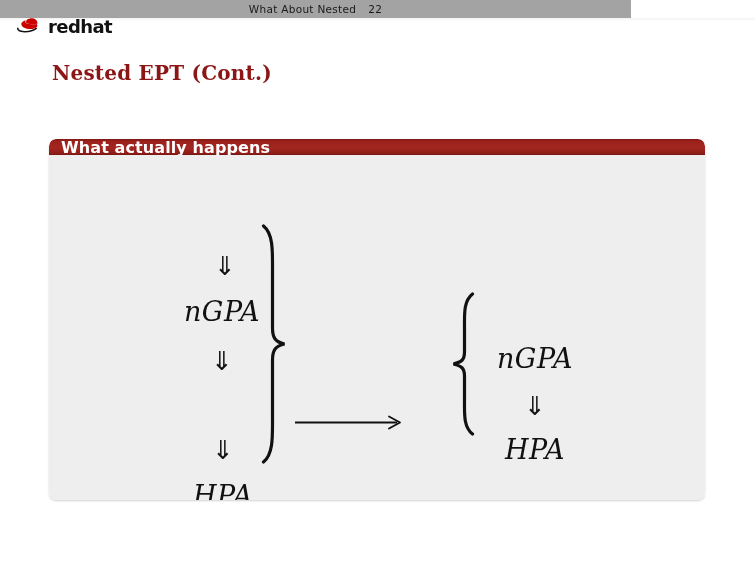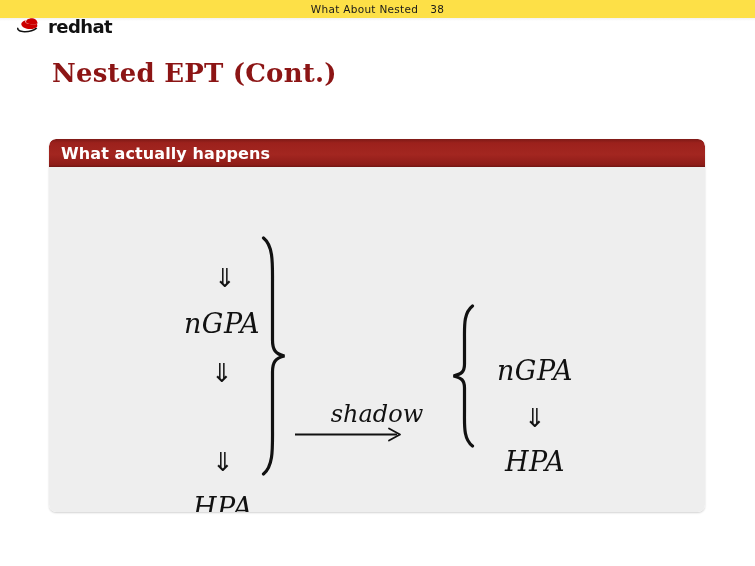--- a/index.html
+++ b/index.html
@@ -12,23 +12,23 @@
     height: 566px;
     overflow: hidden;
     font-family: "Liberation Sans", sans-serif;
     position: relative;
   }
 
   
   .topband {
     position: absolute;
     left: 0; top: 0;
-    width: 755px;
+    width: 631px;
     height: 18px;
-    background: #fde047;
+    background: #a3a3a3;
     display: flex;
     align-items: center;
     justify-content: center;
   }
   .topband-inner {
     display: flex;
     align-items: baseline;
     gap: 12px;
     font-family: "DejaVu Sans", sans-serif;
     font-size: 10.5px;
@@ -73,39 +73,39 @@
   .logo-word .red { font-weight: bold; }
   .logo-word .hat { font-weight: bold; }
 
   
   .slide-title {
     position: absolute;
     left: 52px;
     top: 56px;
     font-family: "DejaVu Serif", "Liberation Serif", serif;
     font-weight: bold;
-    font-size: 26px;
+    font-size: 20px;
     line-height: 34px;
     color: #8c1515;
     letter-spacing: 0.2px;
     white-space: nowrap;
   }
 
   
   .block {
     position: absolute;
     left: 49px;
     top: 139px;
     width: 656px;
     border-radius: 7px;
     overflow: hidden;
     box-shadow: 0 1px 2px rgba(0,0,0,0.18);
   }
   .block-title {
-    height: 28px;
+    height: 16px;
     background: linear-gradient(to bottom, #7e1a17 0%, #9c211c 14%, #a32620 55%, #8e1c18 92%, #6f1512 100%);
     border-radius: 7px 7px 0 0;
     display: flex;
     align-items: center;
     padding-left: 12px;
     box-sizing: border-box;
   }
   .block-title-text {
     font-family: "DejaVu Sans", sans-serif;
     font-weight: bold;
@@ -167,21 +167,21 @@
     position: absolute;
     transform: translate(-50%, -50%);
   }
 </style>
 </head>
 <body>
 
 <div class="topband">
   <div class="topband-inner">
     <span class="topband-title">What About Nested</span>
-    <span class="topband-pagenum">38</span>
+    <span class="topband-pagenum">22</span>
   </div>
 </div>
 <div class="topband-shadow"></div>
 
 <div class="logo">
   <span class="logo-mark">
     <svg width="30" height="22" viewBox="0 0 30 22" xmlns="http://www.w3.org/2000/svg">
       <path d="M8.5 17.5 C3.5 17.5 1 15.5 1 13.6 C1 13.2 1.1 12.8 1.3 12.5 L2.6 12.9 C2.5 13.2 2.5 13.4 2.5 13.6 C2.5 14.9 5.3 16.1 9.4 16.1 C13.5 16.1 17.6 14.6 19.9 12.6 L21.3 13.5 C18.6 16.1 13.6 17.5 8.5 17.5 Z" fill="#111111"></path>
       <path d="M17.8 9.3 C18.6 9.3 19.8 9.2 21 8.9 C21.2 9.5 21.3 10.1 21.3 10.6 C21.3 11.1 21.2 11.6 21 12.1 C20.2 12.8 18.6 13.5 16.4 13.9 C13.5 14.4 10.4 14 8.2 12.8 C6.3 11.8 5.3 10.4 5.3 9.3 C5.3 8.4 5.9 7.4 6.9 6.6 C7.8 5.9 8.9 5.4 9.8 5.2 C9.5 5.6 9.3 6.1 9.3 6.5 C9.3 7.9 11.1 9.3 17.8 9.3 Z" fill="#cc0000"></path>
       <path d="M16.2 3.3 C18.4 3.3 20.5 4.6 21.3 6.9 C21.4 7.3 21.5 7.7 21.5 8 C21.5 8.3 21.4 8.6 21.2 8.8 C20.2 9.1 18.9 9.2 17.8 9.2 C11.5 9.2 10 7.9 10 6.7 C10 6.1 10.4 5.4 11 4.8 C12.3 3.8 14.2 3.3 16.2 3.3 Z" fill="#cc0000"></path>
@@ -214,21 +214,20 @@
       <div class="arrow-dbl" style="left:174px; top:295px;">⇓</div>
 
       <div class="mathtxt term" style="left:174px; top:340px;">HPA</div>
 
       <div class="brace" style="left:234px; top:249px; font-size:46px;">
         <svg width="34" height="240" viewBox="0 0 34 240" xmlns="http://www.w3.org/2000/svg" style="display:block; margin-left:-17px; margin-top:-120px;">
           <path d="M6 2 C16 10 15 28 15 48 L15 104 C15 114 18 118 27 120 C18 122 15 126 15 136 L15 192 C15 212 16 230 6 238" fill="none" stroke="#111111" stroke-width="3.2" stroke-linecap="round"></path>
         </svg>
       </div>
 
-      <div class="shadow-label" style="left:328px; top:247px;">shadow</div>
 
       <div class="shadow-arrow" style="left:328px; top:272px;">
         <svg width="112" height="18" viewBox="0 0 112 18" xmlns="http://www.w3.org/2000/svg" style="display:block; margin-left:-56px; margin-top:-9px;">
           <line x1="2" y1="9" x2="104" y2="9" stroke="#111111" stroke-width="1.8"></line>
           <path d="M96 3 L107 9 L96 15" fill="none" stroke="#111111" stroke-width="1.8" stroke-linecap="round" stroke-linejoin="round"></path>
         </svg>
       </div>
 
       <div class="brace" style="left:422px; top:245px; font-size:46px;">
         <svg width="34" height="144" viewBox="0 0 34 144" xmlns="http://www.w3.org/2000/svg" style="display:block; margin-left:-17px; margin-top:-72px;">

